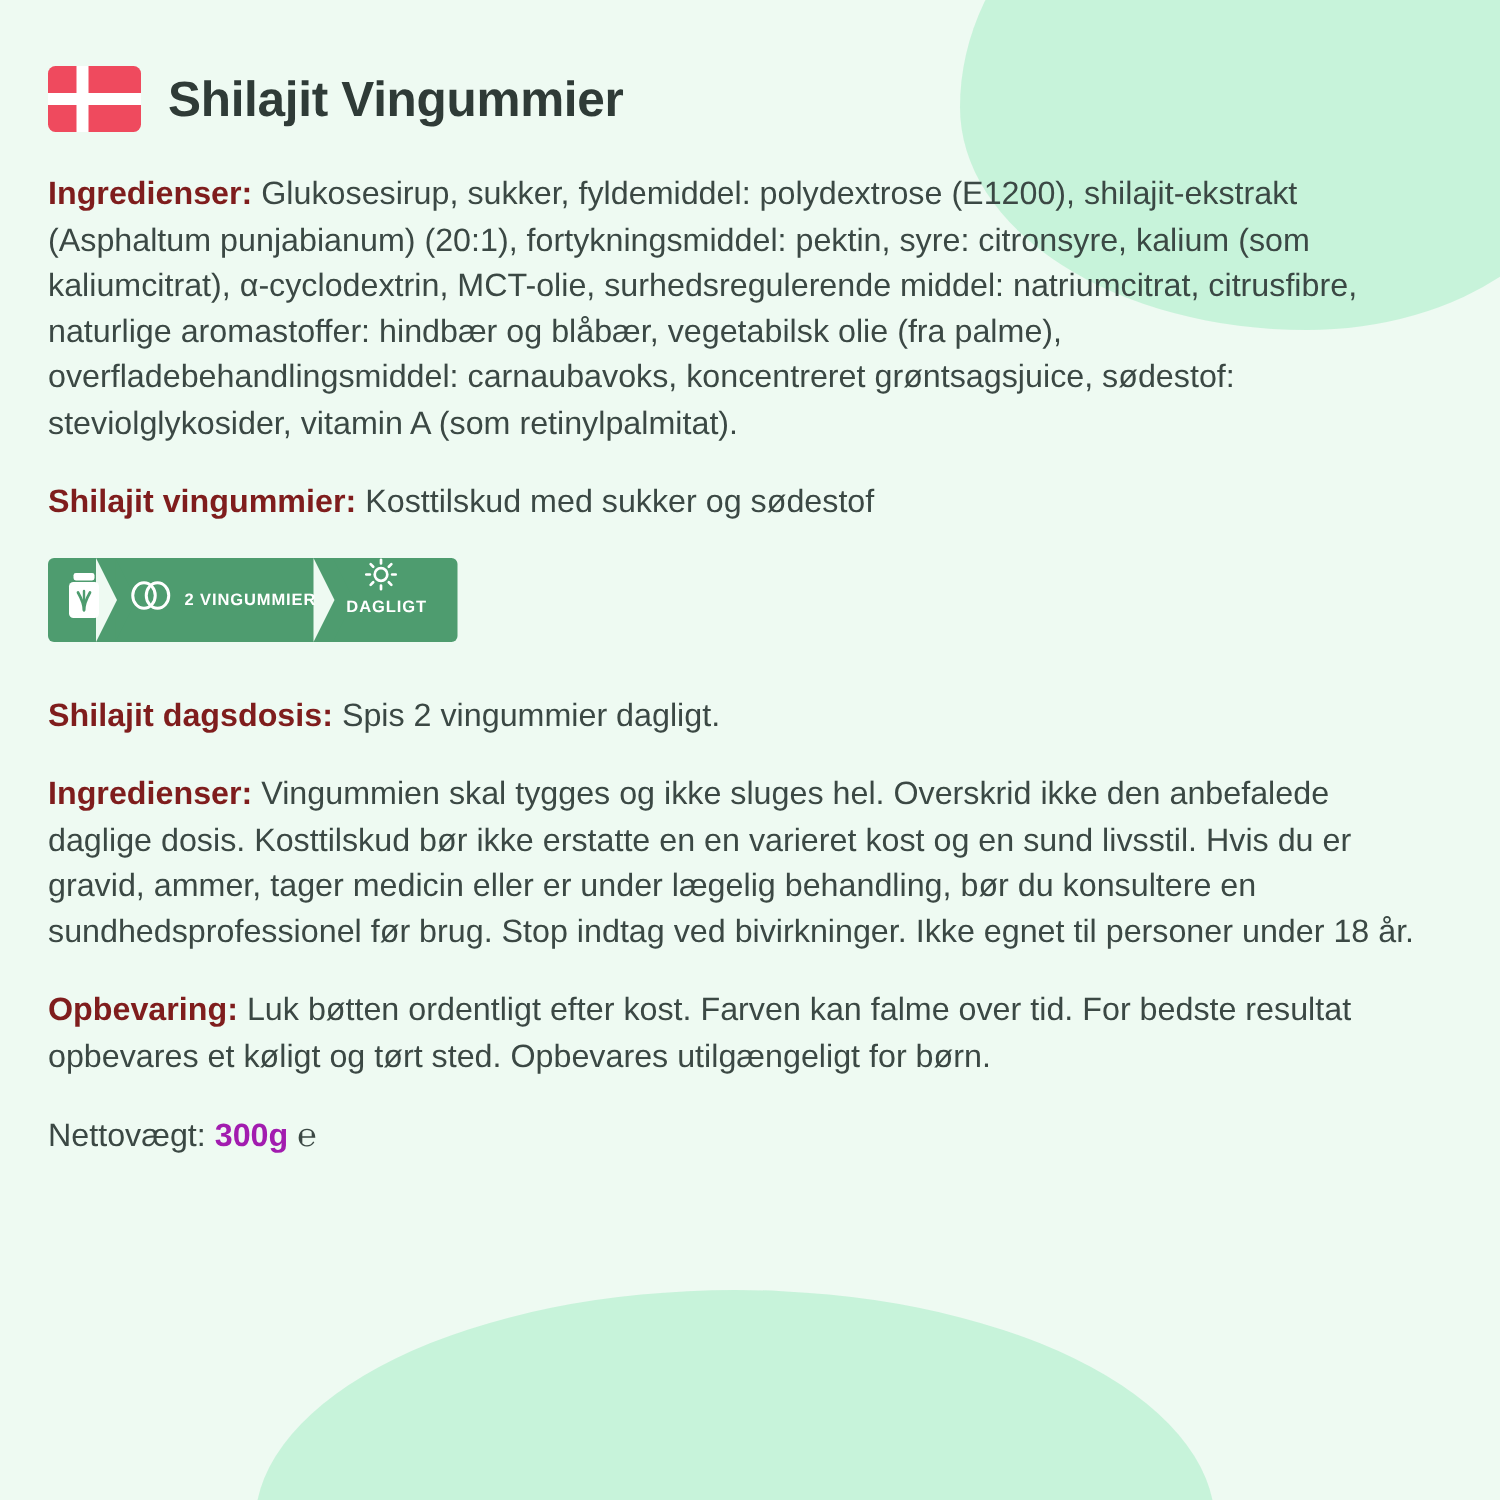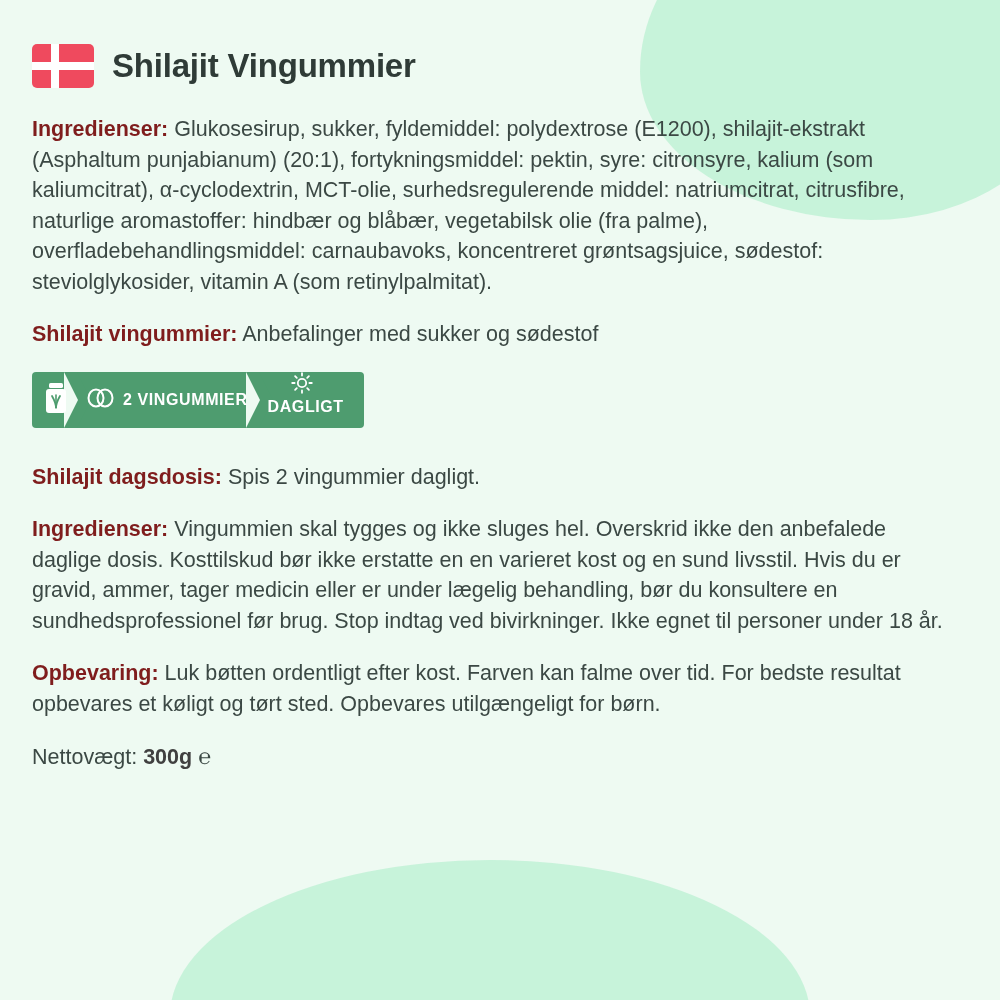--- a/index.html
+++ b/index.html
@@ -150,21 +150,21 @@
     left: 0;
     top: 0;
     width: 0;
     height: 0;
     border-top: 28px solid transparent;
     border-bottom: 28px solid transparent;
     border-left: 14px solid #eefaf2;
     z-index: 3;
   }
   .dose-label {
-    font-size: 16px;
+    font-size: 11px;
     font-weight: bold;
     letter-spacing: 0.6px;
     white-space: nowrap;
     position: relative;
     z-index: 4;
   }
   .icon-svg {
     display: block;
     position: relative;
     z-index: 4;
@@ -172,21 +172,21 @@
   .icon-gap {
     margin-right: 7px;
   }
   .netweight {
     font-size: 21.5px;
     margin: 26px 0 0 0;
     color: #3b4844;
   }
   .netweight b {
     font-weight: bold;
-    color: #404040;
+    color: #a21caf;
   }
 </style>
 </head>
 <body>
 
 <div class="page">
 
   <div class="blob blob-top"></div>
   <div class="blob blob-bottom"></div>
 
@@ -198,21 +198,21 @@
         <div class="bar-h"></div>
       </div>
       <div class="title">Shilajit Vingummier</div>
     </div>
 
     <p class="block ingredients">
       <b>Ingredienser:</b><span> Glukosesirup, sukker, fyldemiddel: polydextrose (E1200), shilajit-ekstrakt (Asphaltum punjabianum) (20:1), fortykningsmiddel: pektin, syre: citronsyre, kalium (som kaliumcitrat), α-cyclodextrin, MCT-olie, surhedsregulerende middel: natriumcitrat, citrusfibre, naturlige aromastoffer: hindbær og blåbær, vegetabilsk olie (fra palme), overfladebehandlingsmiddel: carnaubavoks, koncentreret grøntsagsjuice, sødestof: steviolglykosider, vitamin A (som retinylpalmitat).</span>
     </p>
 
     <p class="block subtitle-row">
-      <b>Shilajit vingummier:</b><span> Anbefalinger med sukker og sødestof</span>
+      <b>Shilajit vingummier:</b><span> Kosttilskud med sukker og sødestof</span>
     </p>
 
     <div class="dosage">
       <div class="dose-seg first">
         <span class="icon-svg">
           <svg width="24" height="32" viewBox="0 0 24 32" aria-hidden="true">
             <rect x="5" y="1" width="14" height="5" rx="1.6" fill="#ffffff"></rect>
             <rect x="2" y="7" width="20" height="24" rx="3" fill="#ffffff"></rect>
             <path d="M8 14 q4 7 4 12 q0 -5 4 -12" stroke="#4e9c6f" stroke-width="1.8" fill="none" stroke-linecap="round"></path>
             <path d="M12 13 v13" stroke="#4e9c6f" stroke-width="1.6" stroke-linecap="round"></path>

